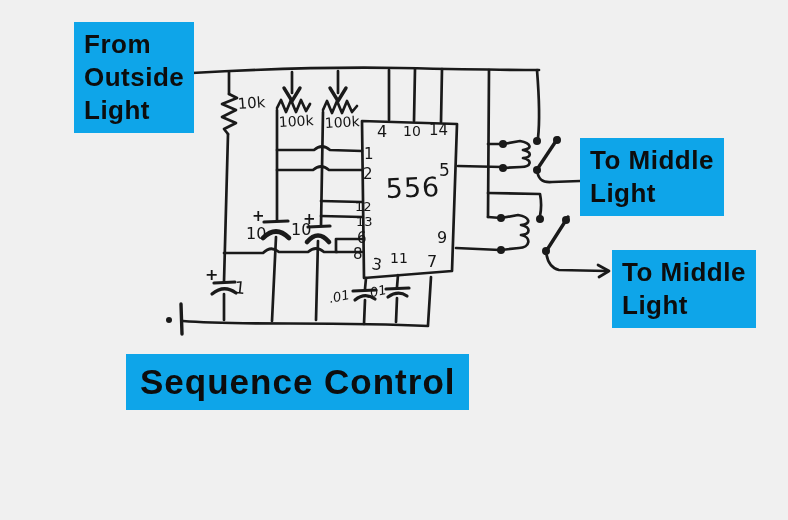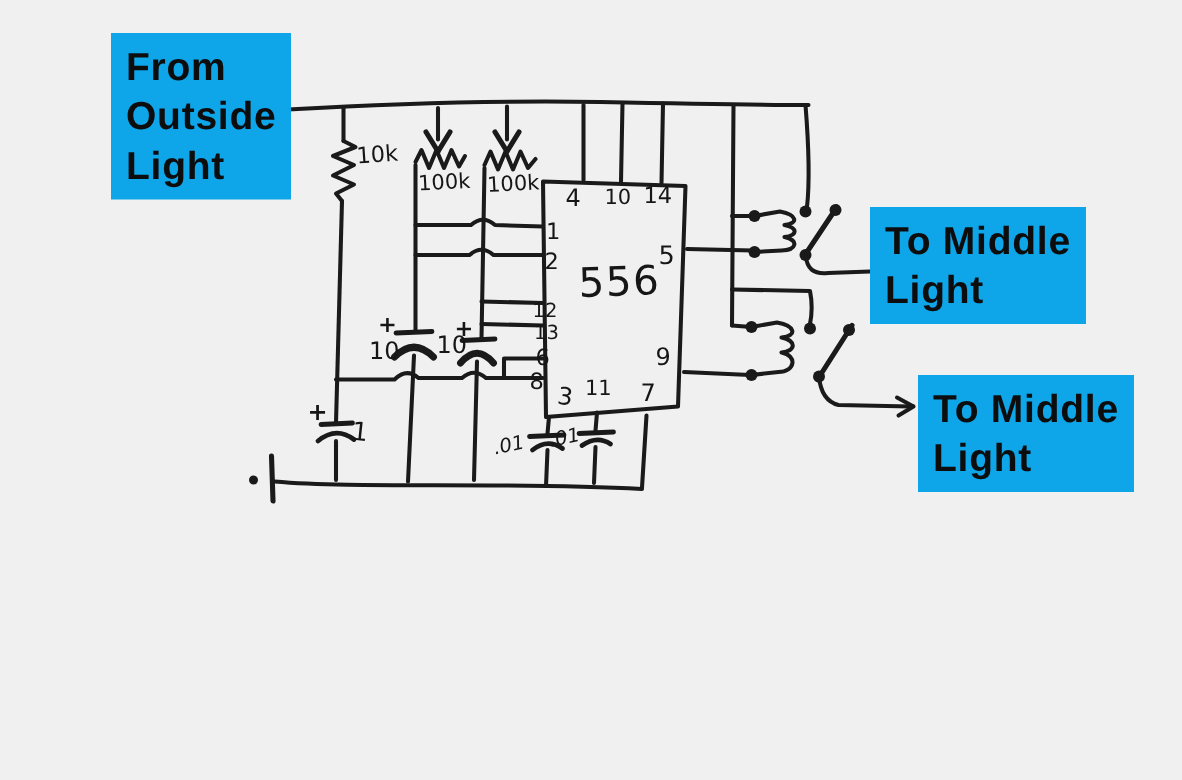--- a/index.html
+++ b/index.html
@@ -196,14 +196,15 @@
   <div class="label-box label-multiline" style="left:580px;top:138px;">
     <div>To Middle</div>
     <div>Light</div>
   </div>
 
   <div class="label-box label-multiline" style="left:612px;top:250px;">
     <div>To Middle</div>
     <div>Light</div>
   </div>
 
+  <div class="label-box label-title" style="left:126px;top:354px;">Sequence Control</div>
 
 </div>
 
 </body></html>

